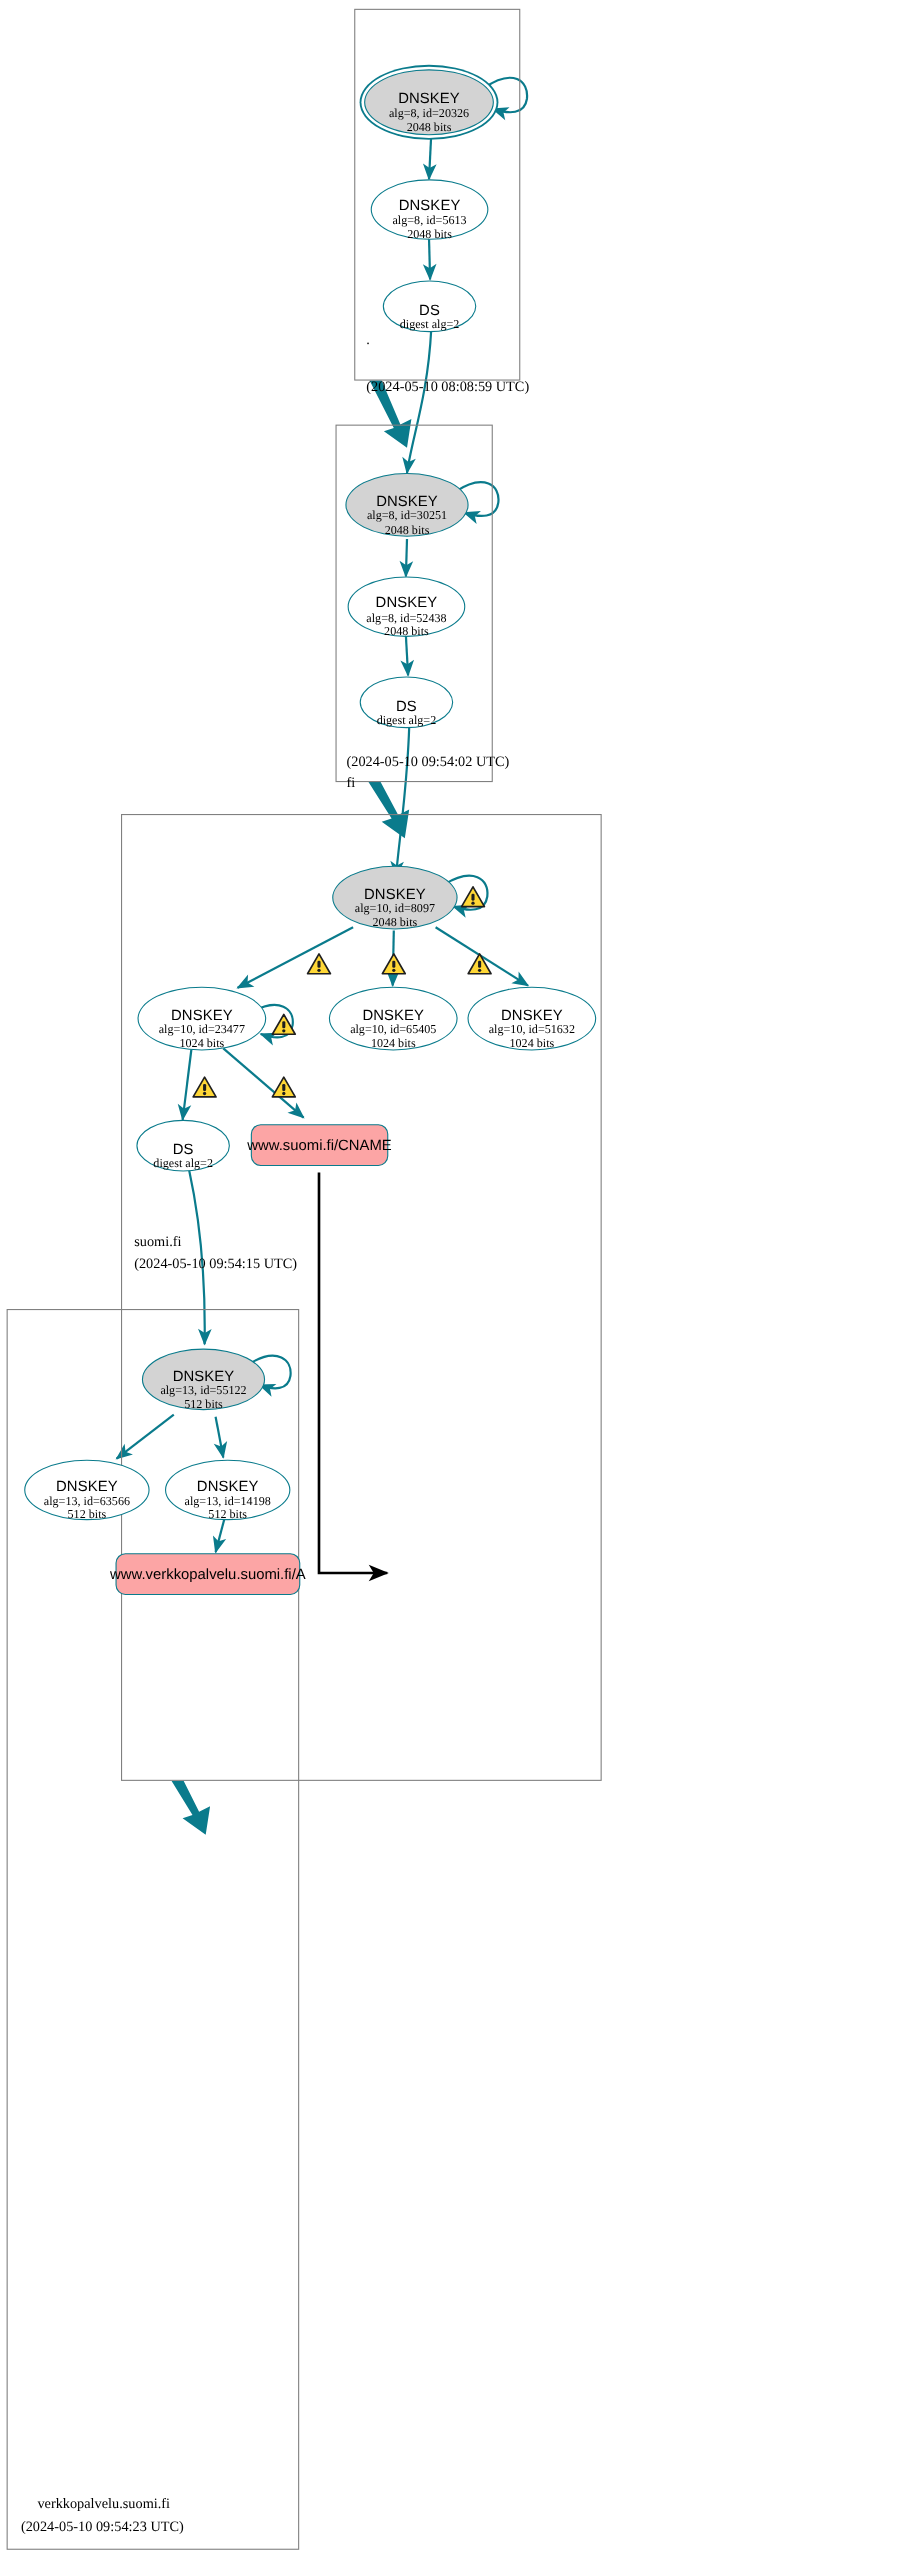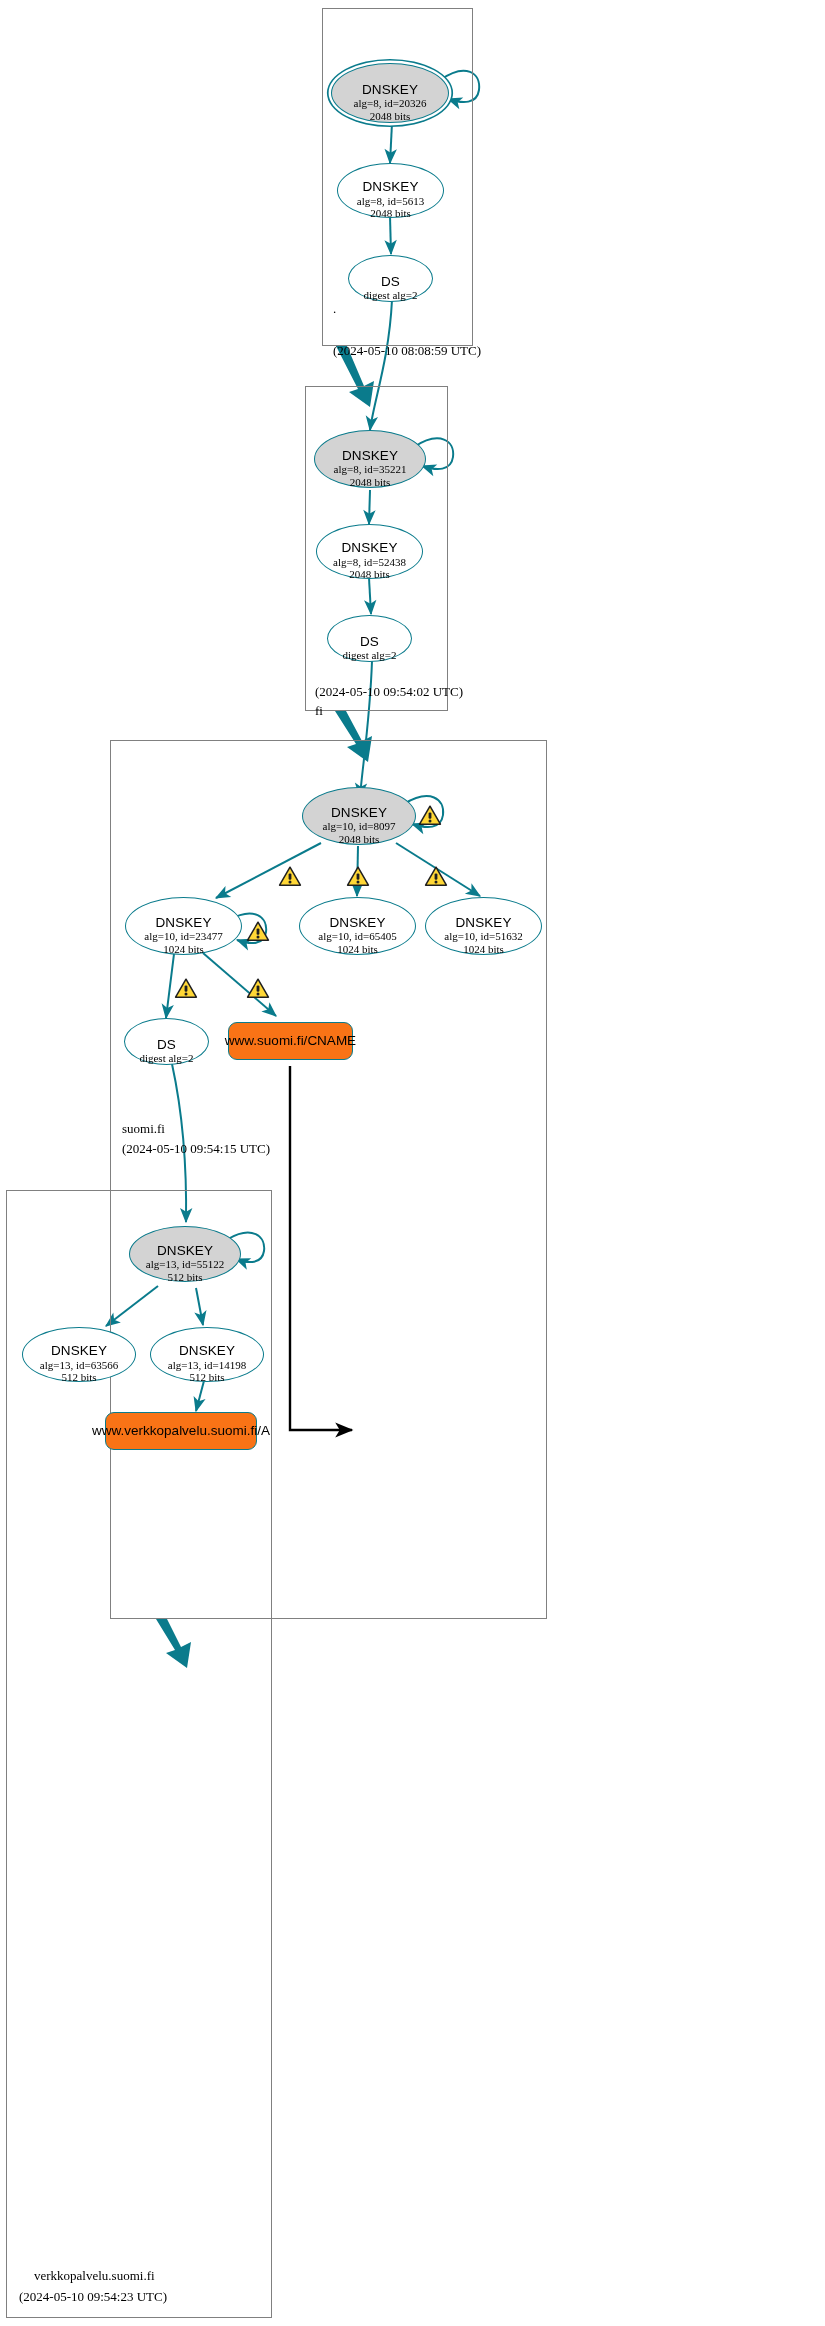--- a/index.html
+++ b/index.html
@@ -11,21 +11,21 @@
   .zone-box{position:absolute;border:1px solid #808080;background:transparent;box-sizing:border-box;}
   .zone-label{position:absolute;font-family:"Liberation Serif","DejaVu Serif",serif;
               font-size:13px;color:#000000;white-space:nowrap;line-height:1.0;}
   .zone-time{position:absolute;font-family:"Liberation Serif","DejaVu Serif",serif;
              font-size:13px;color:#000000;white-space:nowrap;line-height:1.0;}
   .node{position:absolute;box-sizing:border-box;display:flex;flex-direction:column;
         align-items:center;justify-content:center;text-align:center;}
   .ellipse{border:1.7px solid #0a7b8c;border-radius:50%;background:#ffffff;}
   .ellipse.secure-entry{background:#d3d3d3;}
   .ellipse.dbl{box-shadow:0 0 0 2.4px #ffffff, 0 0 0 4.1px #0a7b8c;}
-  .rrbox{border:1.7px solid #0a7b8c;border-radius:9px;background:#f97316;}
+  .rrbox{border:1.7px solid #0a7b8c;border-radius:9px;background:#fca5a5;}
   .n-title{font-family:"Liberation Sans","DejaVu Sans",sans-serif;font-size:13.5px;
            color:#000000;line-height:1.08;letter-spacing:0.1px;margin-top:19px;}
   .n-sub{font-family:"Liberation Serif","DejaVu Serif",serif;font-size:11px;
          color:#000000;line-height:1.12;}
   .rr-label{font-family:"Liberation Sans","DejaVu Sans",sans-serif;font-size:13.5px;
             color:#000000;line-height:1;white-space:nowrap;}
 </style>
 </head>
 <body>
 
@@ -119,21 +119,21 @@
     <div class="n-sub">2048 bits</div>
   </div>
 
   <div class="node ellipse" style="left:348px;top:255px;width:85px;height:47px;">
     <div class="n-title">DS</div>
     <div class="n-sub">digest alg=2</div>
   </div>
 
   <div class="node ellipse secure-entry" style="left:314px;top:430px;width:112px;height:58px;">
     <div class="n-title">DNSKEY</div>
-    <div class="n-sub">alg=8, id=35221</div>
+    <div class="n-sub">alg=8, id=30251</div>
     <div class="n-sub">2048 bits</div>
   </div>
 
   <div class="node ellipse" style="left:316px;top:524px;width:107px;height:55px;">
     <div class="n-title">DNSKEY</div>
     <div class="n-sub">alg=8, id=52438</div>
     <div class="n-sub">2048 bits</div>
   </div>
 
   <div class="node ellipse" style="left:327px;top:615px;width:85px;height:47px;">
@@ -185,21 +185,21 @@
     <div class="n-sub">alg=13, id=63566</div>
     <div class="n-sub">512 bits</div>
   </div>
 
   <div class="node ellipse" style="left:150px;top:1327px;width:114px;height:55px;">
     <div class="n-title">DNSKEY</div>
     <div class="n-sub">alg=13, id=14198</div>
     <div class="n-sub">512 bits</div>
   </div>
 
-  <div class="node rrbox" style="left:105px;top:1412px;width:152px;height:38px;">
+  <div class="node rrbox" style="left:105px;top:1412px;width:168px;height:38px;">
     <div class="rr-label">www.verkkopalvelu.suomi.fi/A</div>
   </div>
 
   <svg class="layer" viewBox="0 0 825 2326">
     <defs>
       <g id="warnTri">
         <path d="M11,1.2 L21.4,19.2 L0.6,19.2 Z" fill="#ffd736" stroke="#1f1f1f" stroke-width="1.5" stroke-linejoin="round"></path>
         <rect x="9.6" y="7.4" width="2.8" height="6.4" rx="1.2" fill="#1f1f1f"></rect>
         <circle cx="11" cy="16.1" r="1.5" fill="#1f1f1f"></circle>
       </g>

